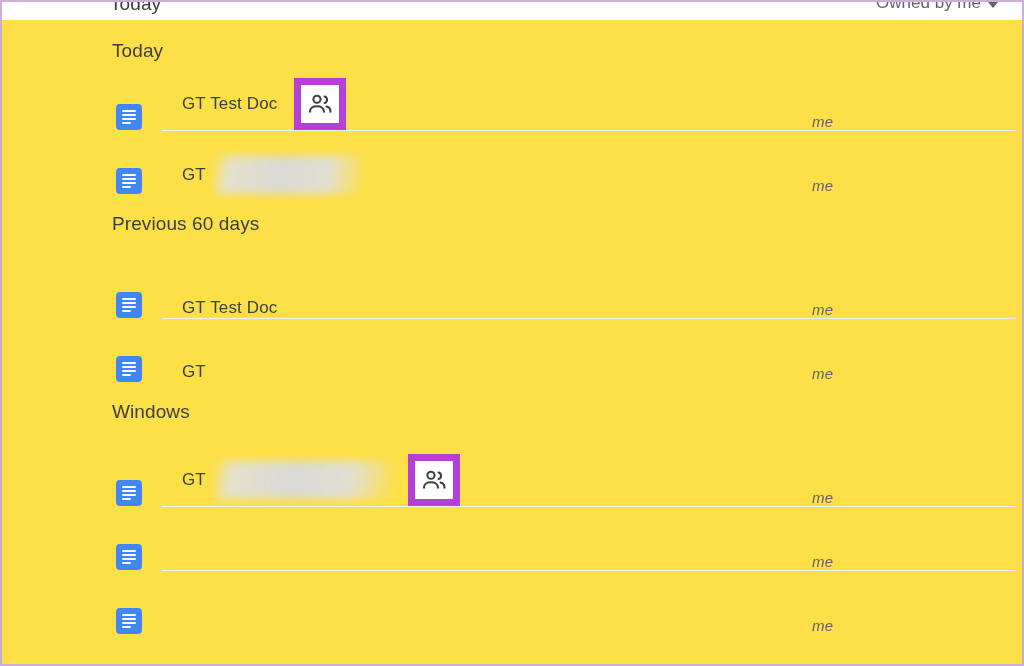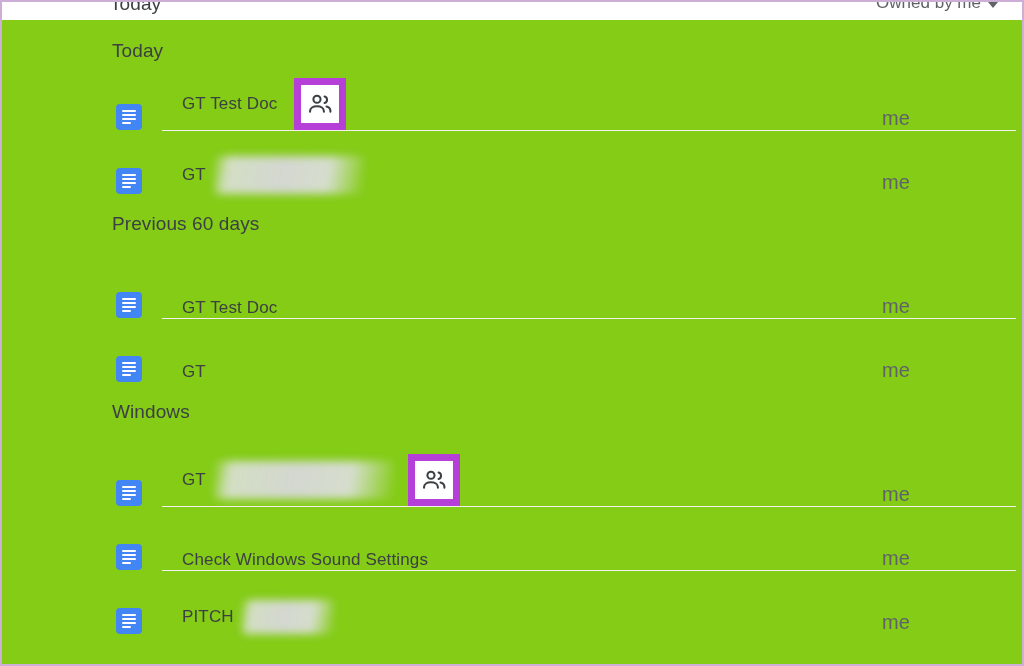--- a/index.html
+++ b/index.html
@@ -14,21 +14,21 @@
     overflow: hidden;
   }
 
   
   #screen {
     position: relative;
     width: 1024px;
     height: 666px;
     box-sizing: border-box;
     border: 2px solid #cdaed6;
-    background: #84cc16;
+    background: #fde047;
     overflow: hidden;
   }
 
   
   .top-bar {
     position: absolute;
     left: 0;
     top: 0;
     right: 0;
     height: 18px;
@@ -165,24 +165,25 @@
     height: 52px;
     box-sizing: border-box;
     border: 7px solid #b63fd8;
     background: #ffffff;
     flex: 0 0 auto;
   }
   .people-icon svg { display: block; }
 
   .owner-cell {
     position: absolute;
-    left: 880px;
-    font-size: 20px;
+    left: 810px;
+    font-size: 15px;
     color: #5f6368;
     letter-spacing: 0.2px;
+    font-style: italic;
   }
 </style>
 </head>
 <body>
 
 <div id="screen">
 
   <div class="top-bar">
     <div class="section-title-top">Today</div>
     <div class="owner-filter">
@@ -280,34 +281,27 @@
         <div class="owner-cell">me</div>
       </div>
       <div class="row">
         <div class="divider"></div>
         <div class="doc-icon">
           <i></i>
           <i></i>
           <i></i>
           <i></i>
         </div>
-        <div class="title-wrap">
-          <span class="doc-title">Check Windows Sound Settings</span>
-        </div>
         <div class="owner-cell">me</div>
       </div>
       <div class="row">
         <div class="divider"></div>
         <div class="doc-icon">
           <i></i>
           <i></i>
           <i></i>
           <i></i>
         </div>
-        <div class="title-wrap">
-          <span class="doc-title">PITCH</span>
-          <span class="redacted w-92"></span>
-        </div>
         <div class="owner-cell">me</div>
       </div>
     </div>
 
 </div>
 
 </body></html>

